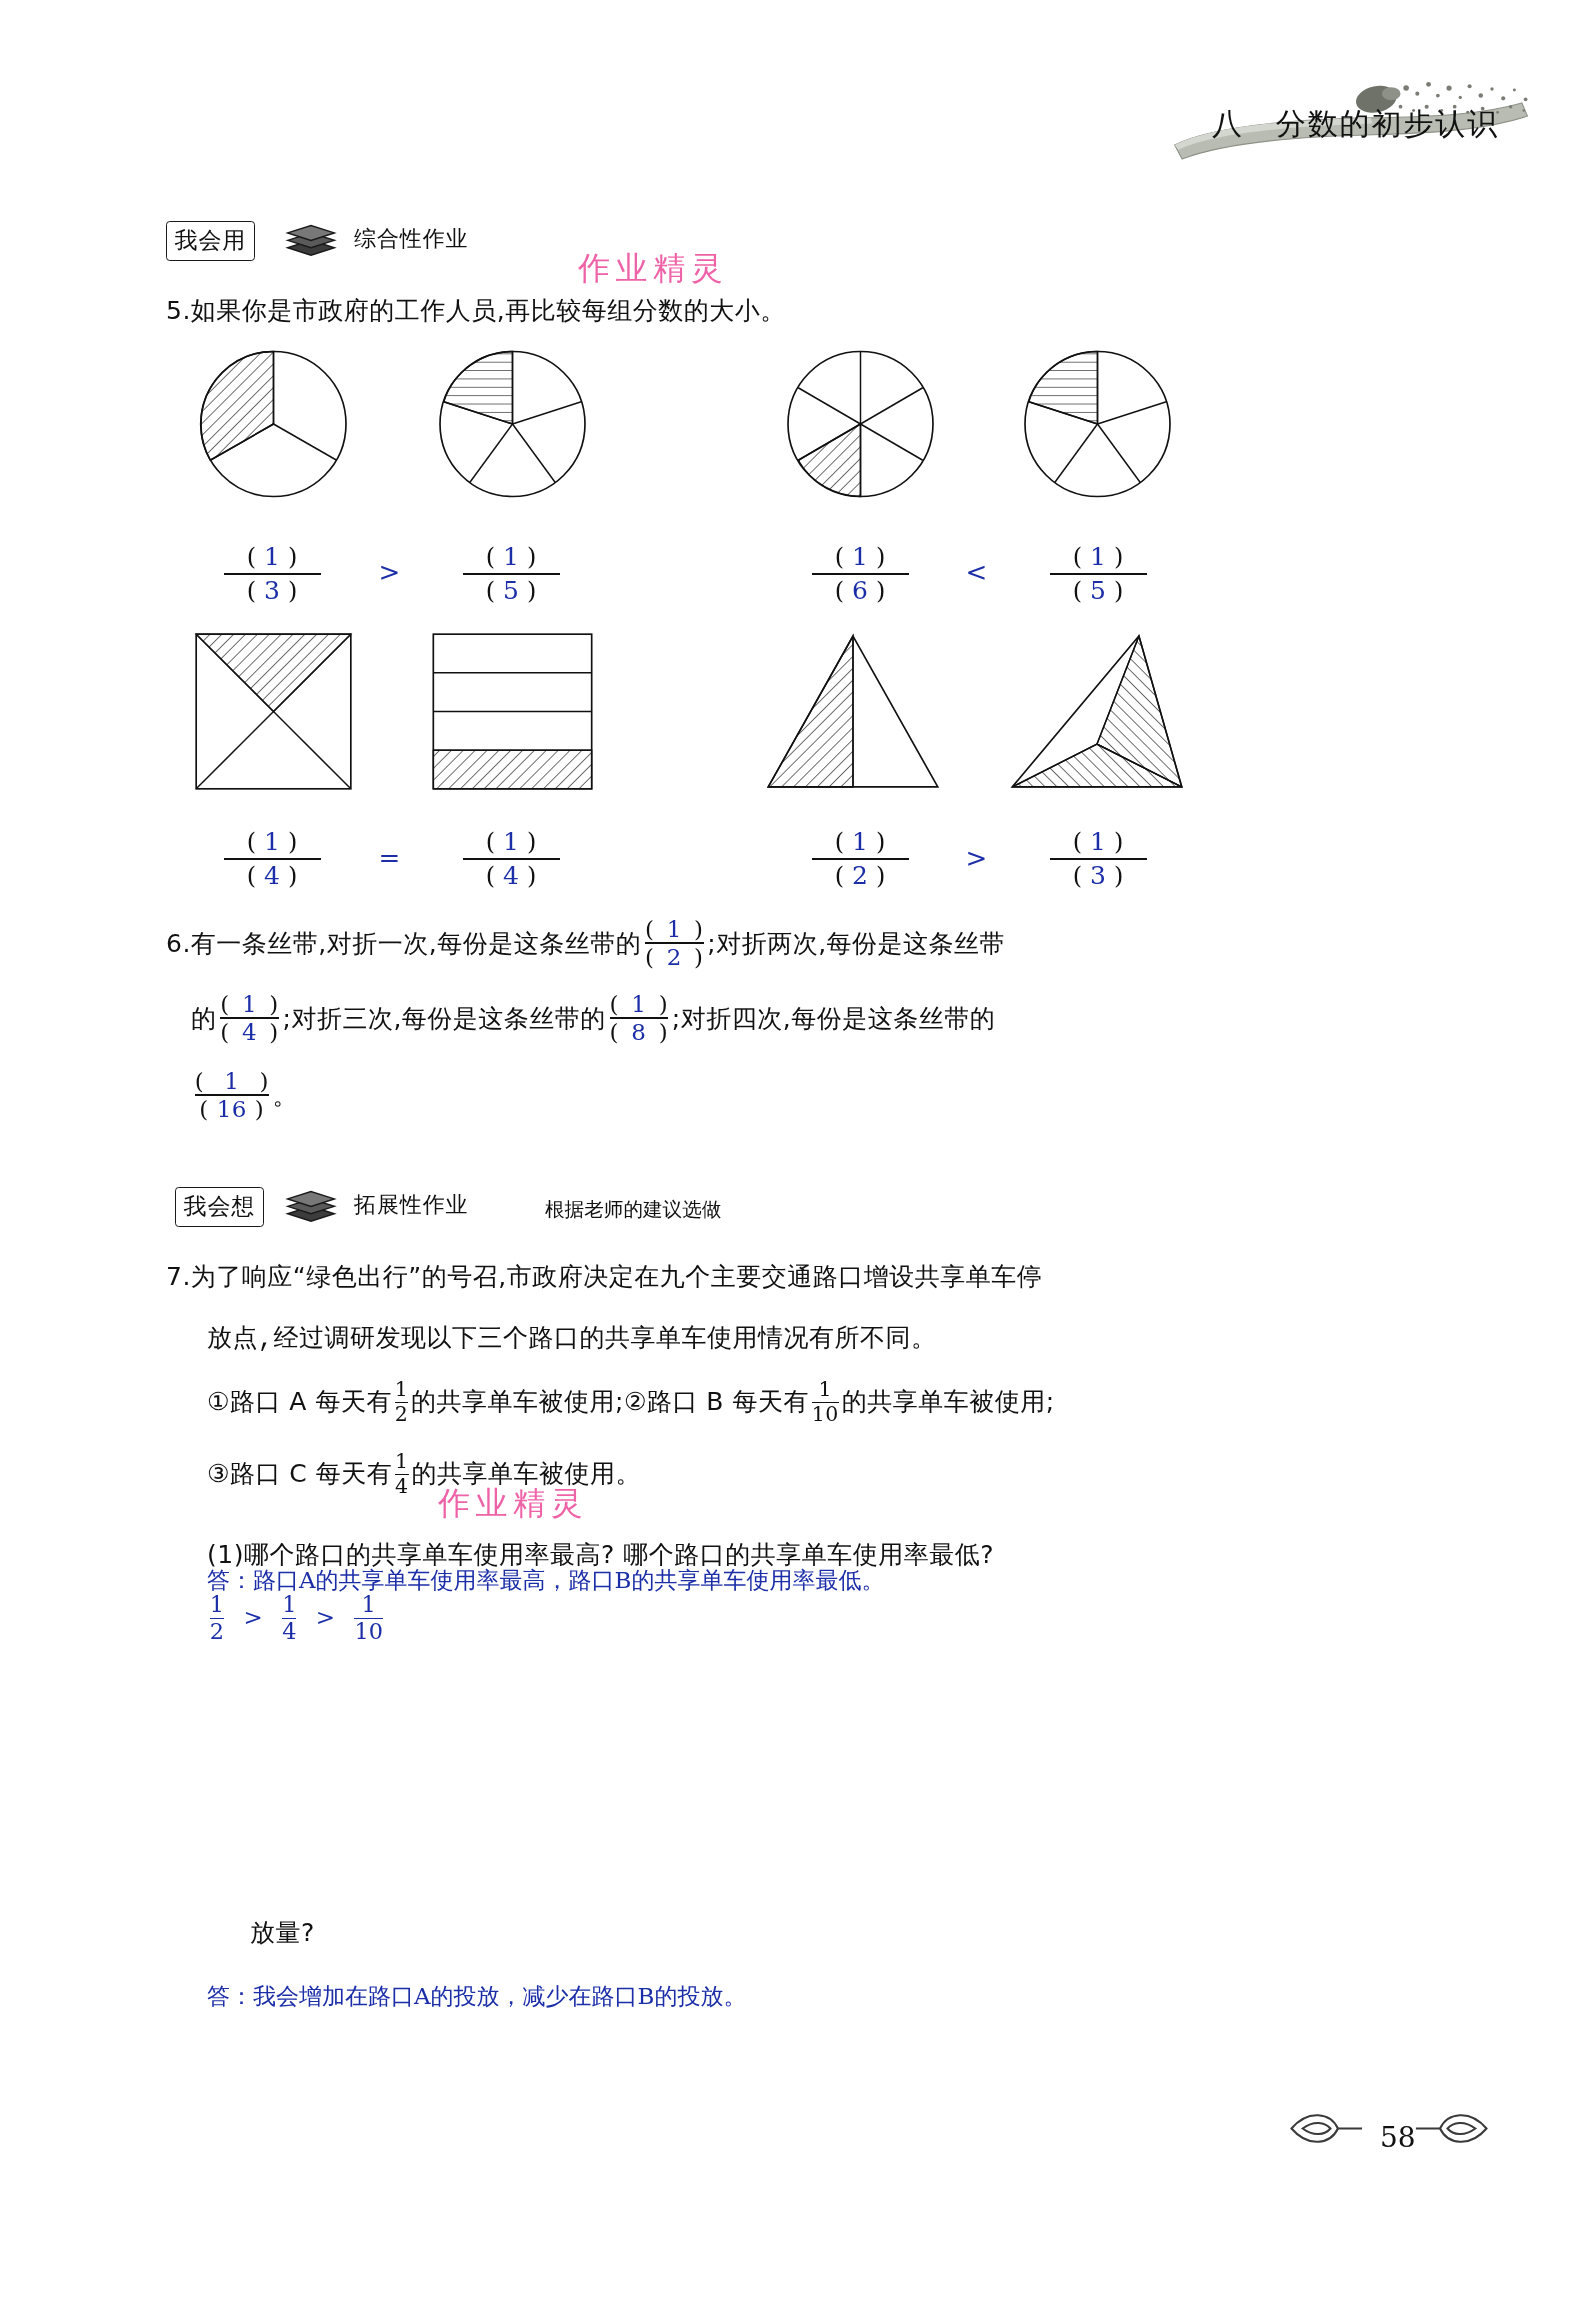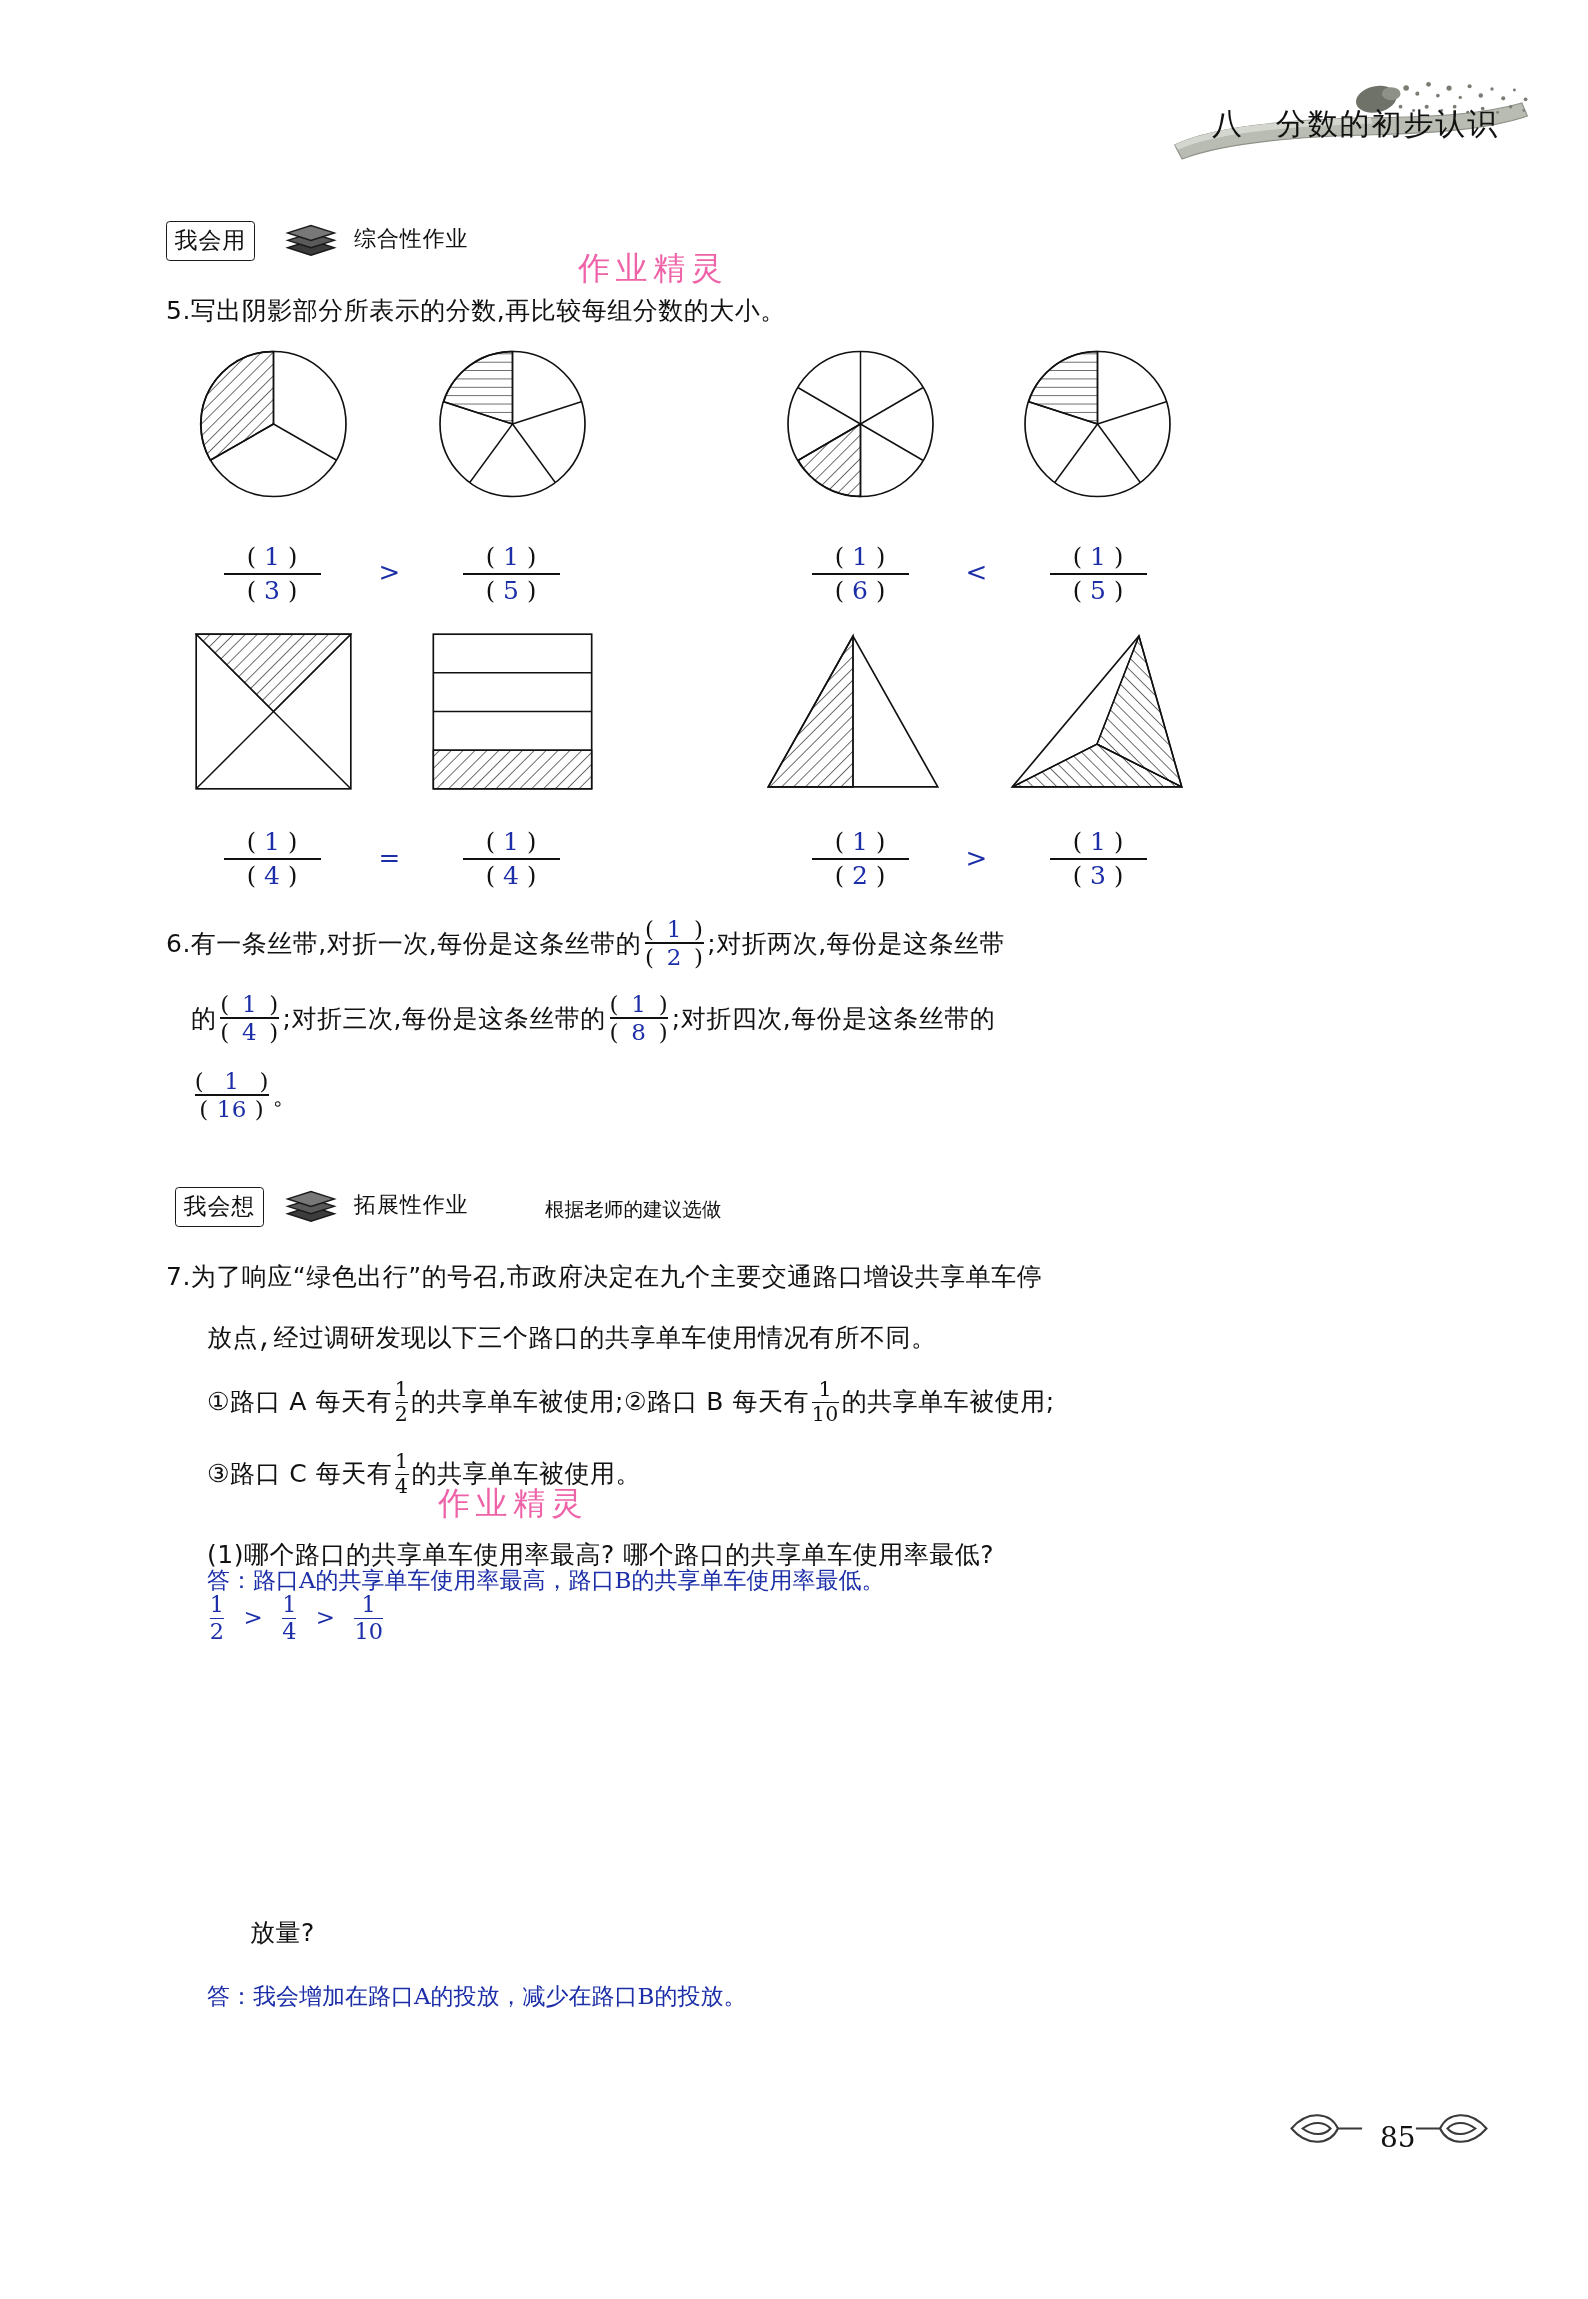--- a/index.html
+++ b/index.html
@@ -180,21 +180,21 @@
       <g stroke="#1a1a1a" stroke-width="1.6" fill="#4a4a4a">
         <path d="M4,34 L29,26 L54,34 L29,42 Z" fill="#3c3c3c"></path>
         <path d="M4,26 L29,18 L54,26 L29,34 Z" fill="#5a5a5a"></path>
         <path d="M4,18 L29,10 L54,18 L29,26 Z" fill="#787878"></path>
       </g>
     </svg>
   </div>
   <div class="tag-label" style="left:354px; top:224px;">综合性作业</div>
 
   <div class="qline" style="left:166px; top:294px;">
-    <span>5.</span><span>写出阴影部分所表示的分数,再比较每组分数的大小。</span>
+    <span>5.</span><span>如果你是市政府的工作人员,再比较每组分数的大小。</span>
   </div>
 
   <div class="fig" style="left:185px; top:345px;">
     <svg width="177" height="158" viewBox="0 0 190 170">
       <defs>
         <pattern id="h1" width="9" height="9" patternTransform="rotate(45)" patternUnits="userSpaceOnUse">
           <line x1="0" y1="0" x2="0" y2="9" stroke="#111" stroke-width="1.3"></line>
         </pattern>
       </defs>
       <circle cx="95" cy="85" r="78" fill="#fff" stroke="#111" stroke-width="1.8"></circle>
@@ -495,16 +495,16 @@
       <g fill="none" stroke="#3a3a3a" stroke-width="2.2">
         <path d="M10,35 C28,14 52,18 60,35 C52,52 28,56 10,35 Z"></path>
         <path d="M22,35 C34,26 46,28 52,35 C46,42 34,44 22,35 Z"></path>
         <path d="M60,35 L86,35"></path>
         <path d="M220,35 C202,14 178,18 170,35 C178,52 202,56 220,35 Z"></path>
         <path d="M208,35 C196,26 184,28 178,35 C184,42 196,44 208,35 Z"></path>
         <path d="M170,35 L144,35"></path>
       </g>
     </svg>
   </div>
-  <div class="page-num">85</div>
+  <div class="page-num">58</div>
 
 </div>
 
 
 </body></html>

